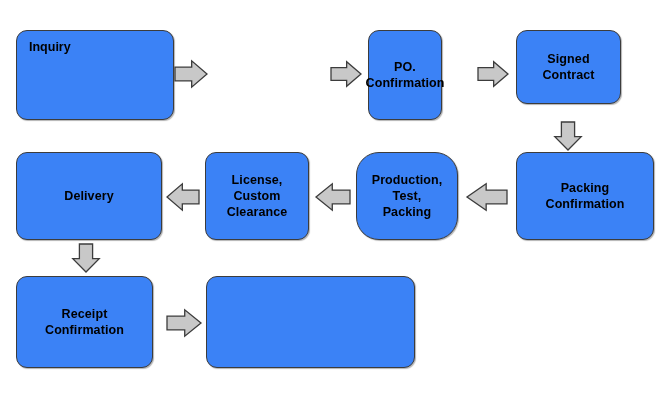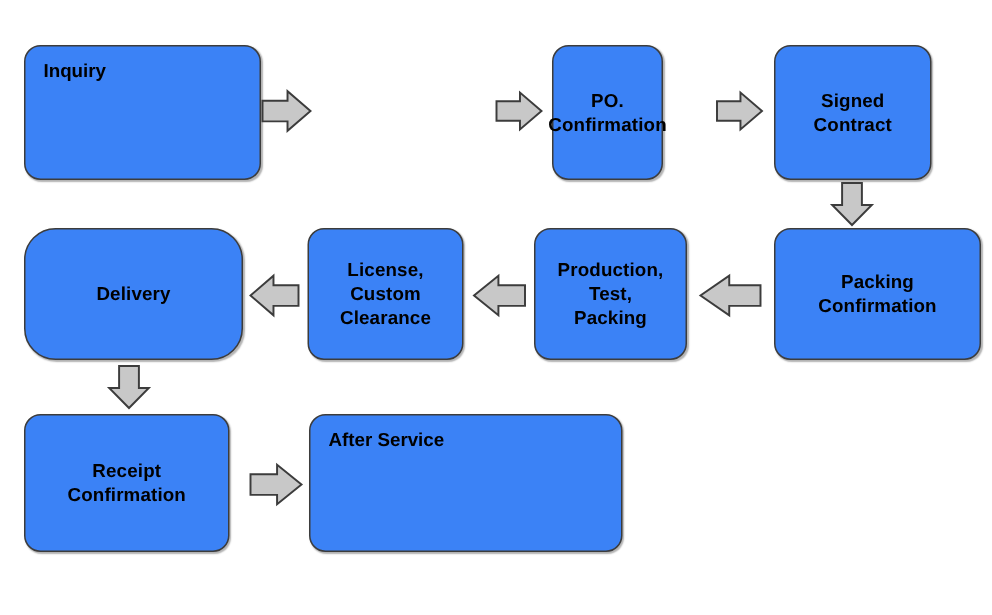--- a/index.html
+++ b/index.html
@@ -84,47 +84,46 @@
 <body>
 
 <div id="canvas">
     <div class="node detail" style="left: 16px; top: 30px; width: 158px; height: 90px;">
       <div class="title">Inquiry</div>
     </div>
     <div class="node center" style="left: 368px; top: 30px; width: 74px; height: 90px;">
       <div class="title">PO.
 Confirmation</div>
     </div>
-    <div class="node center" style="left: 516px; top: 30px; width: 105px; height: 90px;">
+    <div class="node center" style="left: 516px; top: 30px; width: 105px; height: 74px;">
       <div class="title">Signed
 Contract</div>
     </div>
     <div class="node center" style="left: 516px; top: 152px; width: 138px; height: 88px;">
       <div class="title">Packing
 Confirmation</div>
     </div>
-    <div class="node center" style="left: 356px; top: 152px; width: 102px; height: 88px;">
+    <div class="node center" style="left: 356px; top: 152px; width: 102px; height: 88px; border-radius: 23px;">
       <div class="title">Production,
 Test,
 Packing</div>
     </div>
     <div class="node center" style="left: 205px; top: 152px; width: 104px; height: 88px;">
       <div class="title">License,
 Custom
 Clearance</div>
     </div>
-    <div class="node center" style="left: 16px; top: 152px; width: 146px; height: 88px; border-radius: 21px;">
+    <div class="node center" style="left: 16px; top: 152px; width: 146px; height: 88px;">
       <div class="title">Delivery</div>
     </div>
     <div class="node center" style="left: 16px; top: 276px; width: 137px; height: 92px;">
       <div class="title">Receipt
 Confirmation</div>
     </div>
     <div class="node detail" style="left: 206px; top: 276px; width: 209px; height: 92px;">
-      <div class="title">After Service</div>
     </div>
     <div class="arrow" style="left: 174px; top: 59px; width: 34px; height: 30px;">
       <svg width="34" height="30" viewBox="0 0 34 30">
         <path class="arrow-shape" d="M1,8.100000000000001 L17.68,8.100000000000001 L17.68,1.7999999999999998 L33,15 L17.68,28.2 L17.68,21.9 L1,21.9 Z"></path>
       </svg>
     </div>
     <div class="arrow" style="left: 330px; top: 60px; width: 32px; height: 28px;">
       <svg width="32" height="28" viewBox="0 0 32 28">
         <path class="arrow-shape" d="M1,7.5600000000000005 L16.64,7.5600000000000005 L16.64,1.68 L31,14 L16.64,26.32 L16.64,20.439999999999998 L1,20.439999999999998 Z"></path>
       </svg>

